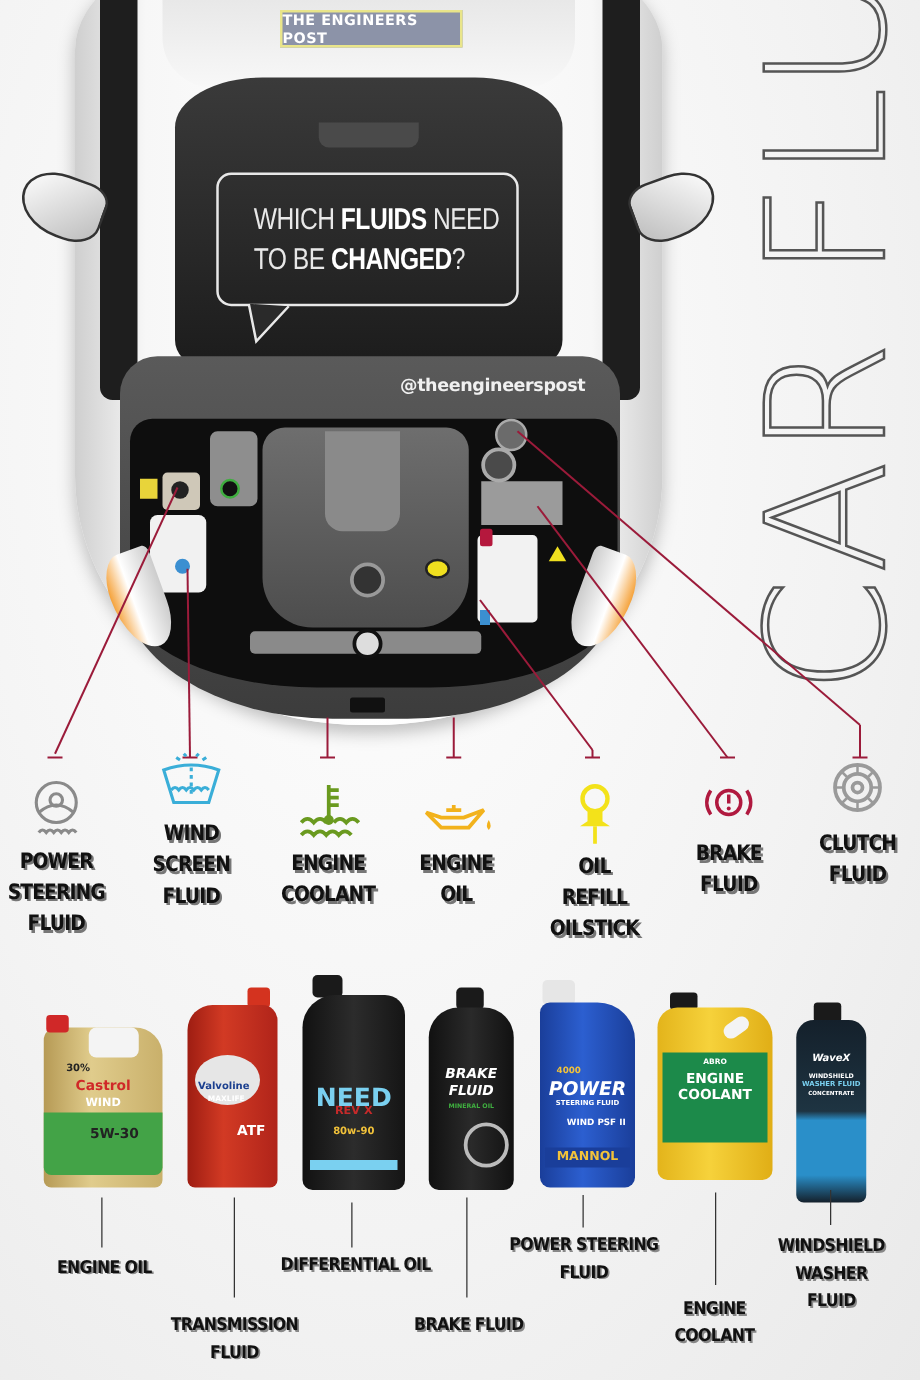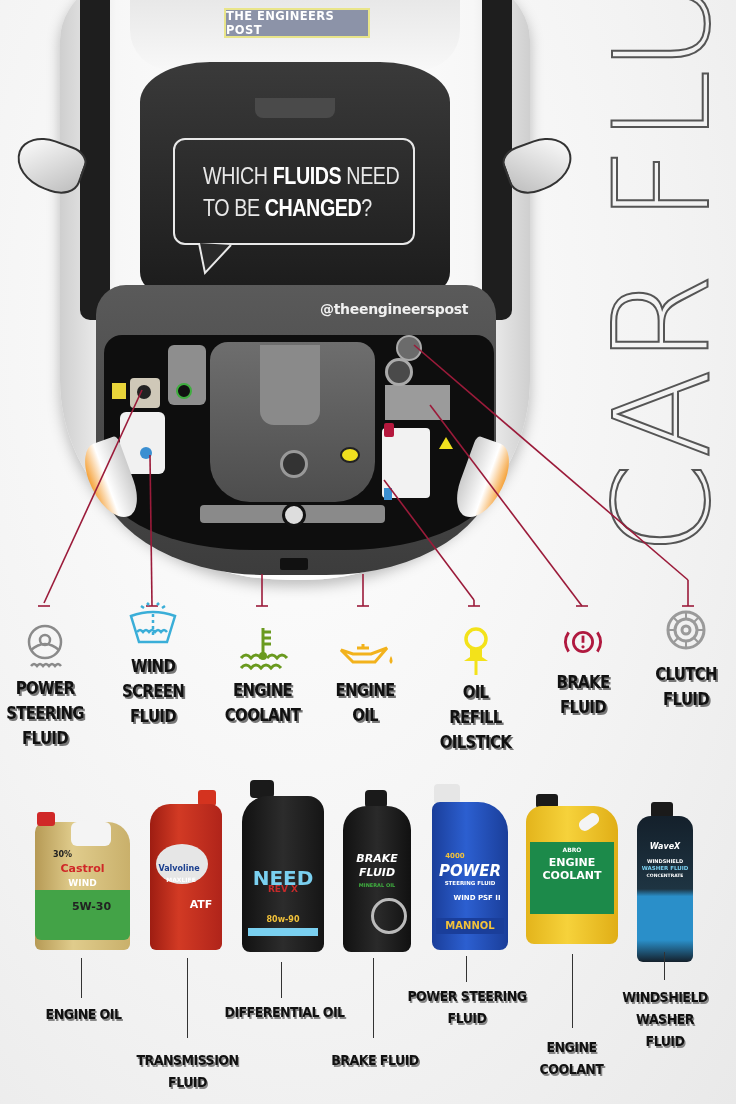--- a/index.html
+++ b/index.html
@@ -262,21 +262,21 @@
   <div class="bottle-text" style="top:74px;font-size:8px;color:#1b3f8f;left:-14px;">Valvoline</div>
   <div class="bottle-text" style="top:86px;font-size:6px;color:#fff;left:-10px;">MAXLIFE</div>
   <div class="bottle-text" style="top:108px;font-size:11px;color:#fff;left:30px;">ATF</div>
 </div>
 
 <div class="prod" style="left:242px;top:780px;width:82px;height:172px;">
   <div style="position:absolute;left:8px;top:0;width:24px;height:18px;background:#1a1a1a;border-radius:4px;"></div>
   <div style="position:absolute;left:0;top:16px;width:82px;height:156px;background:linear-gradient(90deg,#111,#2c2c2c 50%,#151515);border-radius:26px 16px 8px 8px;"></div>
   <div class="bottle-text" style="top:60px;font-size:9px;color:#c52a2a;margin-top:44px;">REV X</div>
   <div class="bottle-text" style="top:86px;font-size:20px;color:#7ad0f0;">NEED</div>
-  <div class="bottle-text" style="top:135px;font-size:8px;color:#f2c23a;">80w-90</div>
+  <div class="bottle-text" style="top:120px;font-size:8px;color:#f2c23a;">80w-90</div>
   <div style="position:absolute;left:6px;top:148px;width:70px;height:8px;background:#7ad0f0;"></div>
 </div>
 
 <div class="prod" style="left:343px;top:790px;width:68px;height:162px;">
   <div style="position:absolute;left:22px;top:0;width:22px;height:18px;background:#1a1a1a;border-radius:4px;"></div>
   <div style="position:absolute;left:0;top:16px;width:68px;height:146px;background:linear-gradient(90deg,#111,#2a2a2a 50%,#111);border-radius:24px 24px 8px 8px;"></div>
   <div class="bottle-text" style="top:62px;font-size:11px;color:#fff;font-style:italic;">BRAKE</div>
   <div class="bottle-text" style="top:76px;font-size:11px;color:#fff;font-style:italic;">FLUID</div>
   <div class="bottle-text" style="top:92px;font-size:5px;color:#3fae3f;">MINERAL OIL</div>
   <div style="position:absolute;left:28px;top:108px;width:30px;height:30px;border-radius:50%;border:3px solid #bbb;"></div>

